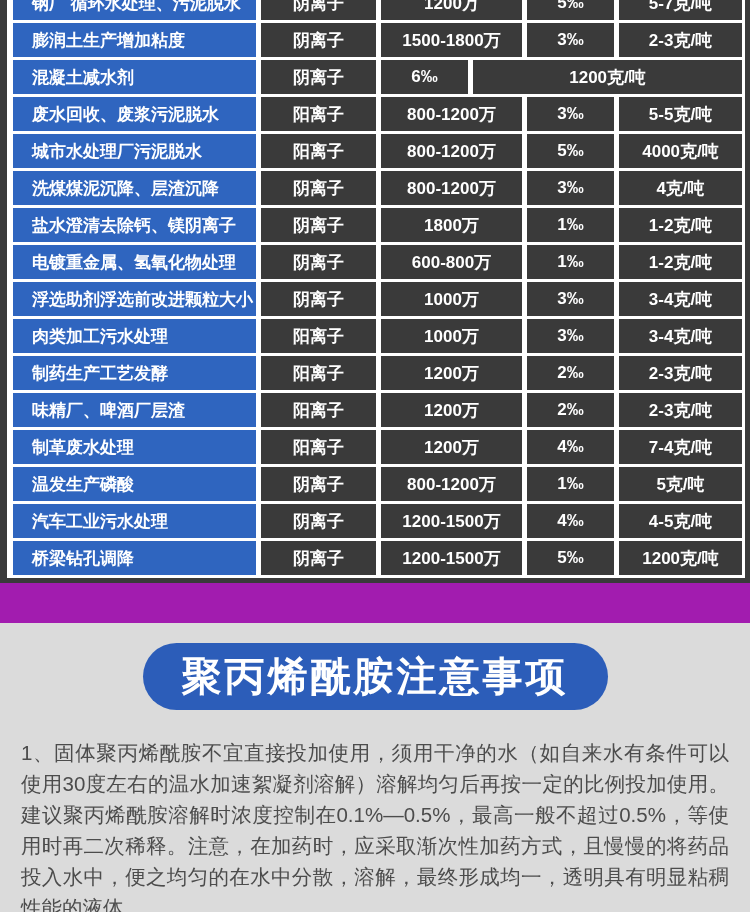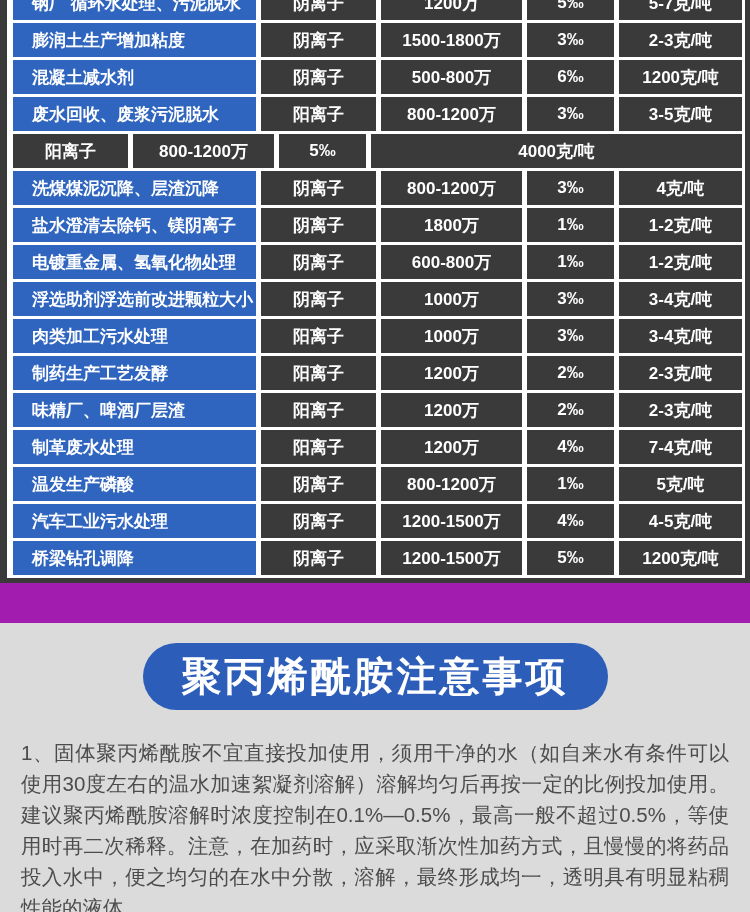--- a/index.html
+++ b/index.html
@@ -114,32 +114,32 @@
           <div class="trow">
             <div class="tcell c-app">膨润土生产增加粘度</div>
             <div class="tcell c-ion">阴离子</div>
             <div class="tcell c-mw">1500-1800万</div>
             <div class="tcell c-ratio">3‰</div>
             <div class="tcell c-dose">2-3克/吨</div>
           </div>
           <div class="trow">
             <div class="tcell c-app">混凝土减水剂</div>
             <div class="tcell c-ion">阴离子</div>
-            <div class="tcell c-mw">500-800万</div>
             <div class="tcell c-ratio">6‰</div>
             <div class="tcell c-dose">1200克/吨</div>
           </div>
           <div class="trow">
             <div class="tcell c-app">废水回收、废浆污泥脱水</div>
             <div class="tcell c-ion">阳离子</div>
             <div class="tcell c-mw">800-1200万</div>
             <div class="tcell c-ratio">3‰</div>
-            <div class="tcell c-dose">3-5克/吨</div>
-          </div>
-          <div class="trow">
+            <div class="tcell c-dose">5-5克/吨</div>
+          </div>
+          <div class="trow">
+            <div class="tcell c-app">城市水处理厂污泥脱水</div>
             <div class="tcell c-ion">阳离子</div>
             <div class="tcell c-mw">800-1200万</div>
             <div class="tcell c-ratio">5‰</div>
             <div class="tcell c-dose">4000克/吨</div>
           </div>
           <div class="trow">
             <div class="tcell c-app">洗煤煤泥沉降、层渣沉降</div>
             <div class="tcell c-ion">阴离子</div>
             <div class="tcell c-mw">800-1200万</div>
             <div class="tcell c-ratio">3‰</div>

